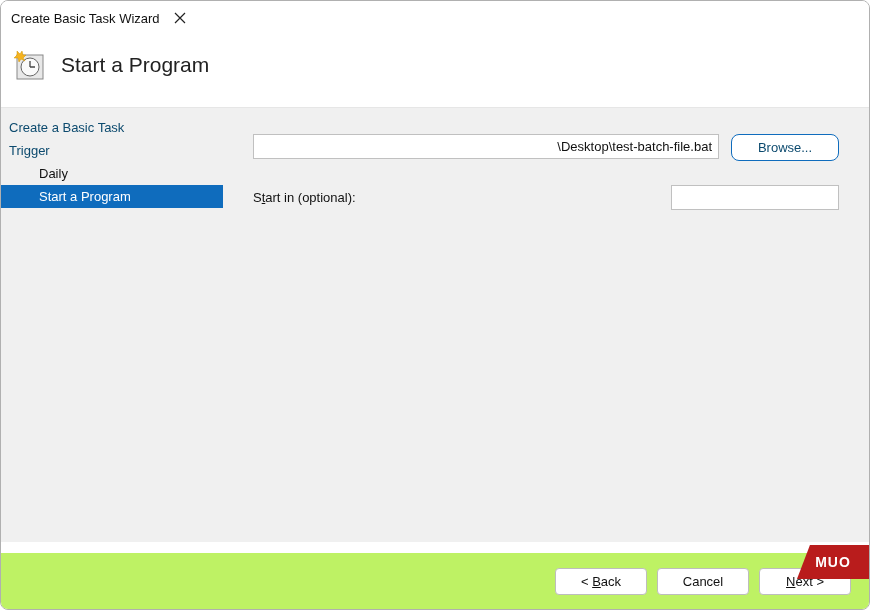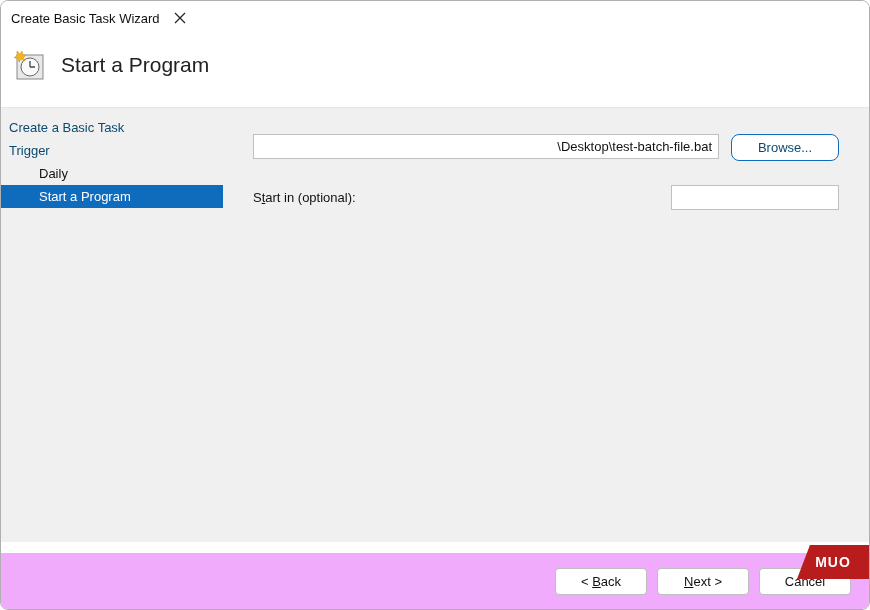--- a/index.html
+++ b/index.html
@@ -132,21 +132,21 @@
     }
     .opt-row .text-input {
       width: 168px;
     }
     .footer {
       position: absolute;
       bottom: 0;
       left: 0;
       right: 0;
       height: 56px;
-      background: #f0abfc;
+      background: #bef264;
       display: flex;
       align-items: center;
       justify-content: flex-end;
       gap: 10px;
       padding: 0 18px;
     }
     .std-btn {
       width: 92px;
       height: 27px;
       border: 1px solid #bdbdbd;
@@ -214,17 +214,17 @@
     </div>
     <div class="opt-row">
       <span class="field-label"><span>S</span><span class="ul">t</span><span>art in (optional):</span></span>
       <input type="text" class="text-input" value="" style="">
     </div>
   </div>
 </div>
 
 <div class="footer">
   <button class="std-btn"><span>&lt; </span><span style="text-decoration:underline">B</span><span>ack</span></button>
+  <button class="std-btn">Cancel</button>
   <button class="std-btn"><span style="text-decoration:underline">N</span><span>ext &gt;</span></button>
-  <button class="std-btn">Cancel</button>
 </div>
 
 <div class="muo-badge">MUO</div>
 
 </body></html>

